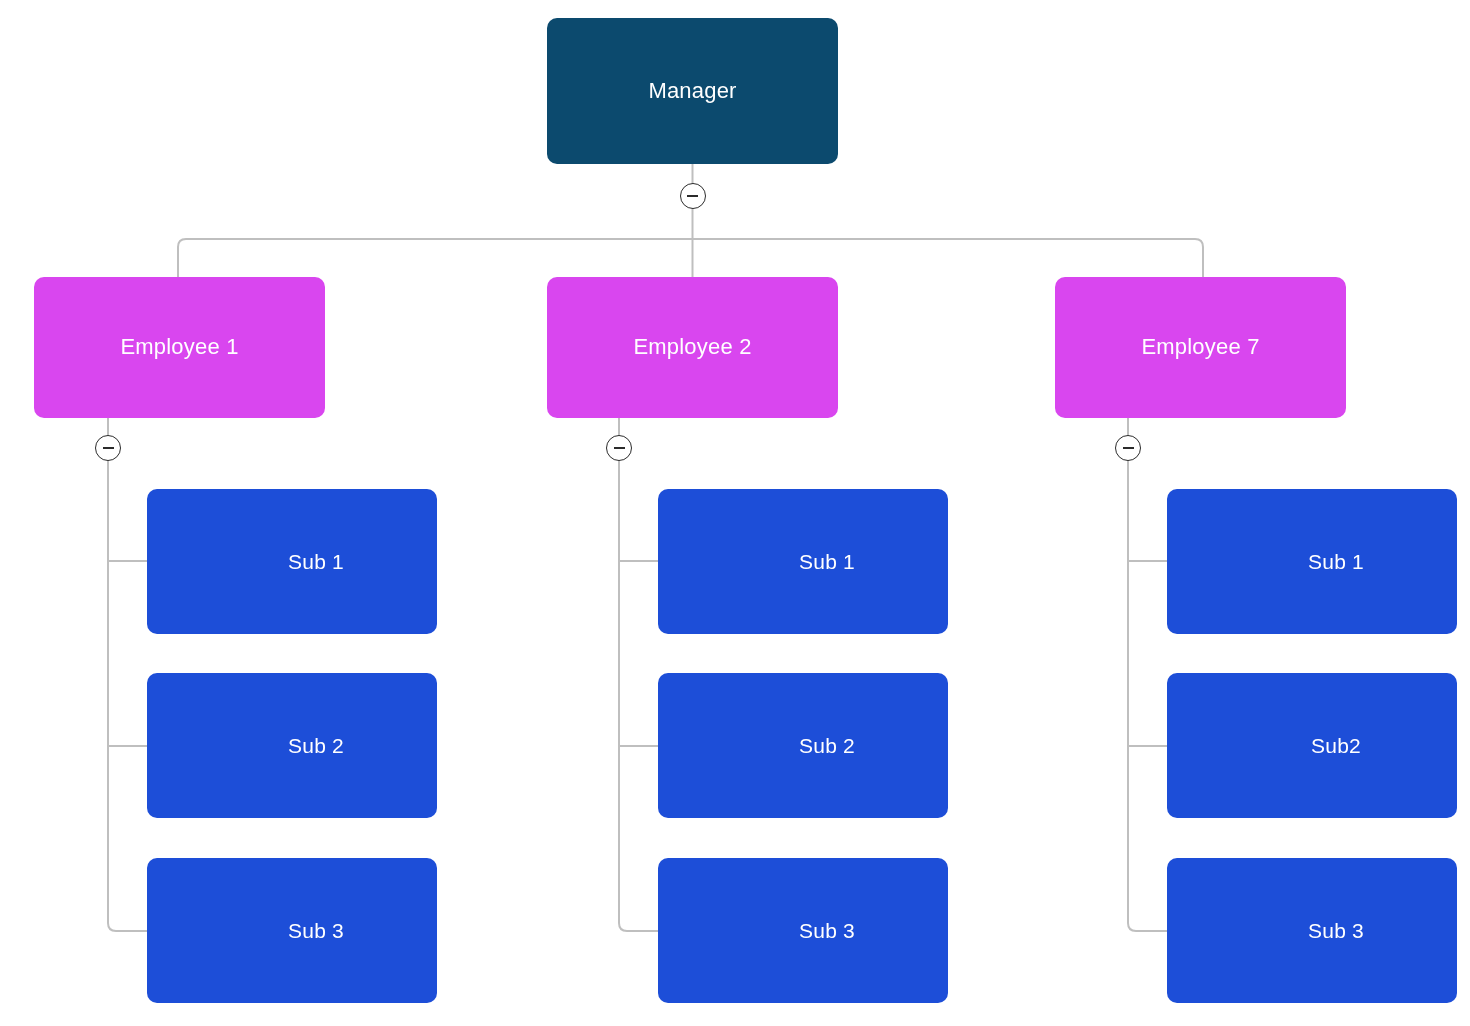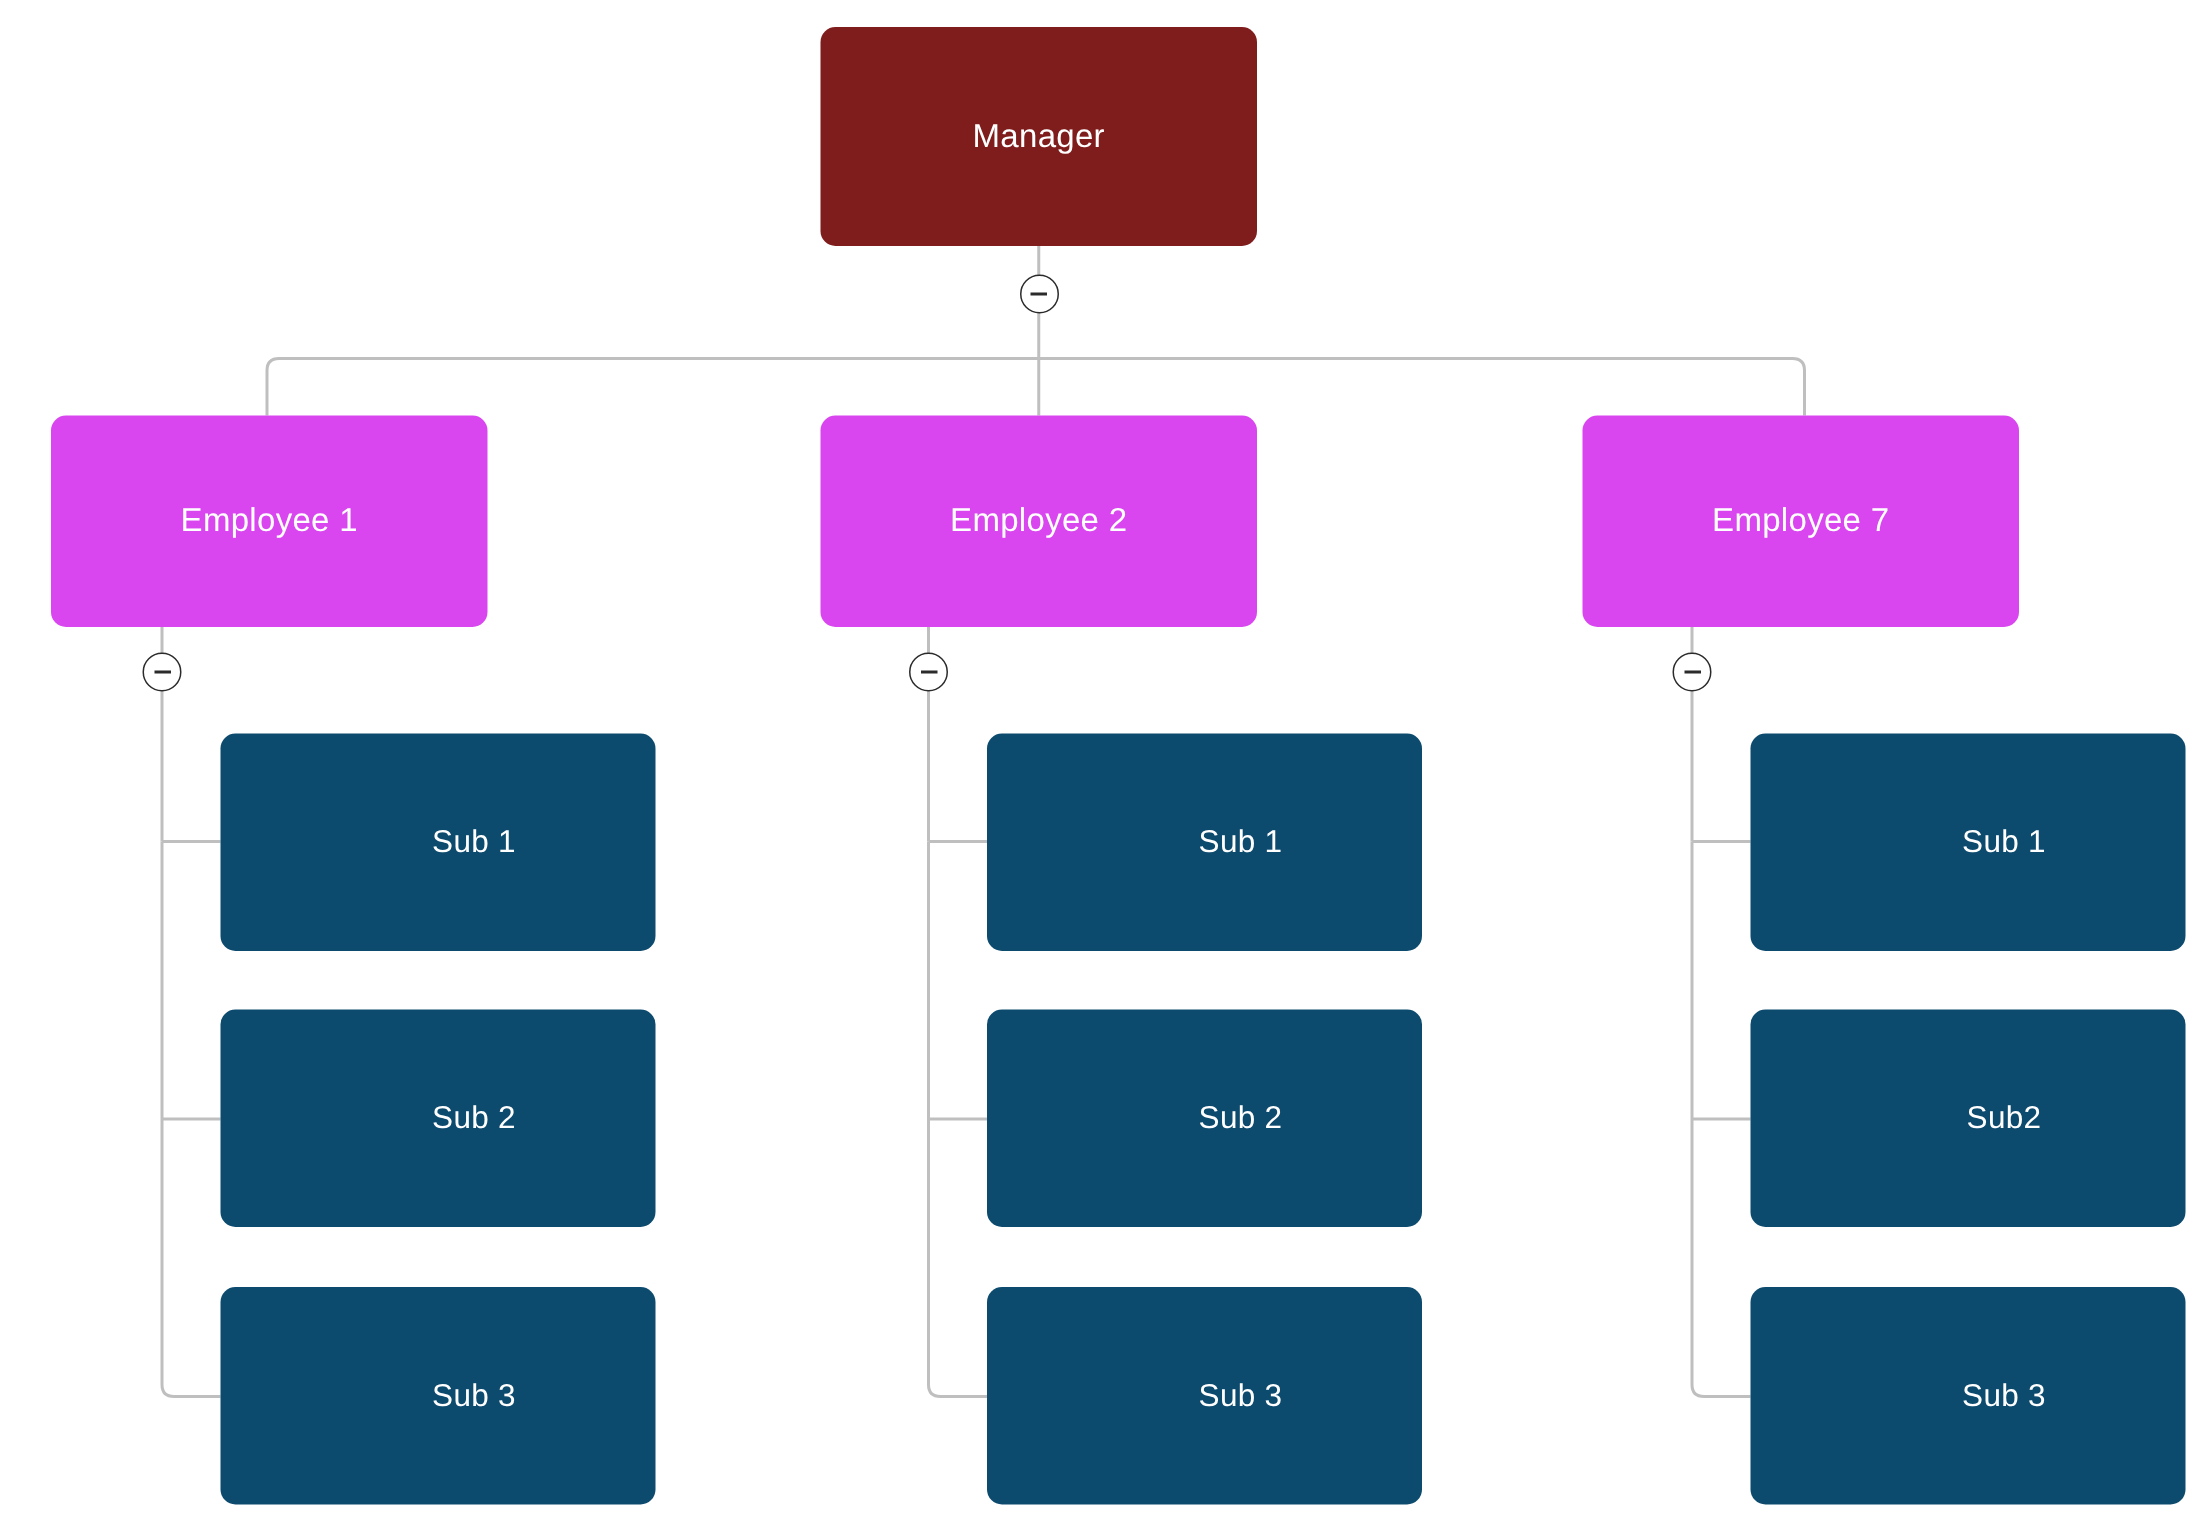--- a/index.html
+++ b/index.html
@@ -35,38 +35,38 @@
     color: #ffffff;
     text-align: center;
     user-select: none;
   }
   .node-label {
     font-weight: 400;
     letter-spacing: 0.2px;
     line-height: 1.2;
   }
   .node-root {
-    background: #7f1d1d;
+    background: #0c4a6e;
     left: 547px;
     top: 18px;
     width: 291px;
     height: 146px;
   }
   .node-root .node-label { font-size: 22px; }
 
   .node-mid {
     background: #d946ef;
     top: 277px;
     width: 291px;
     height: 141px;
   }
   .node-mid .node-label { font-size: 22px; }
 
   .node-leaf {
-    background: #0c4a6e;
+    background: #1d4ed8;
     width: 290px;
     height: 145px;
     padding-left: 48px;
   }
   .node-leaf .node-label { font-size: 21px; }
 
   .toggle {
     position: absolute;
     width: 26px;
     height: 26px;

